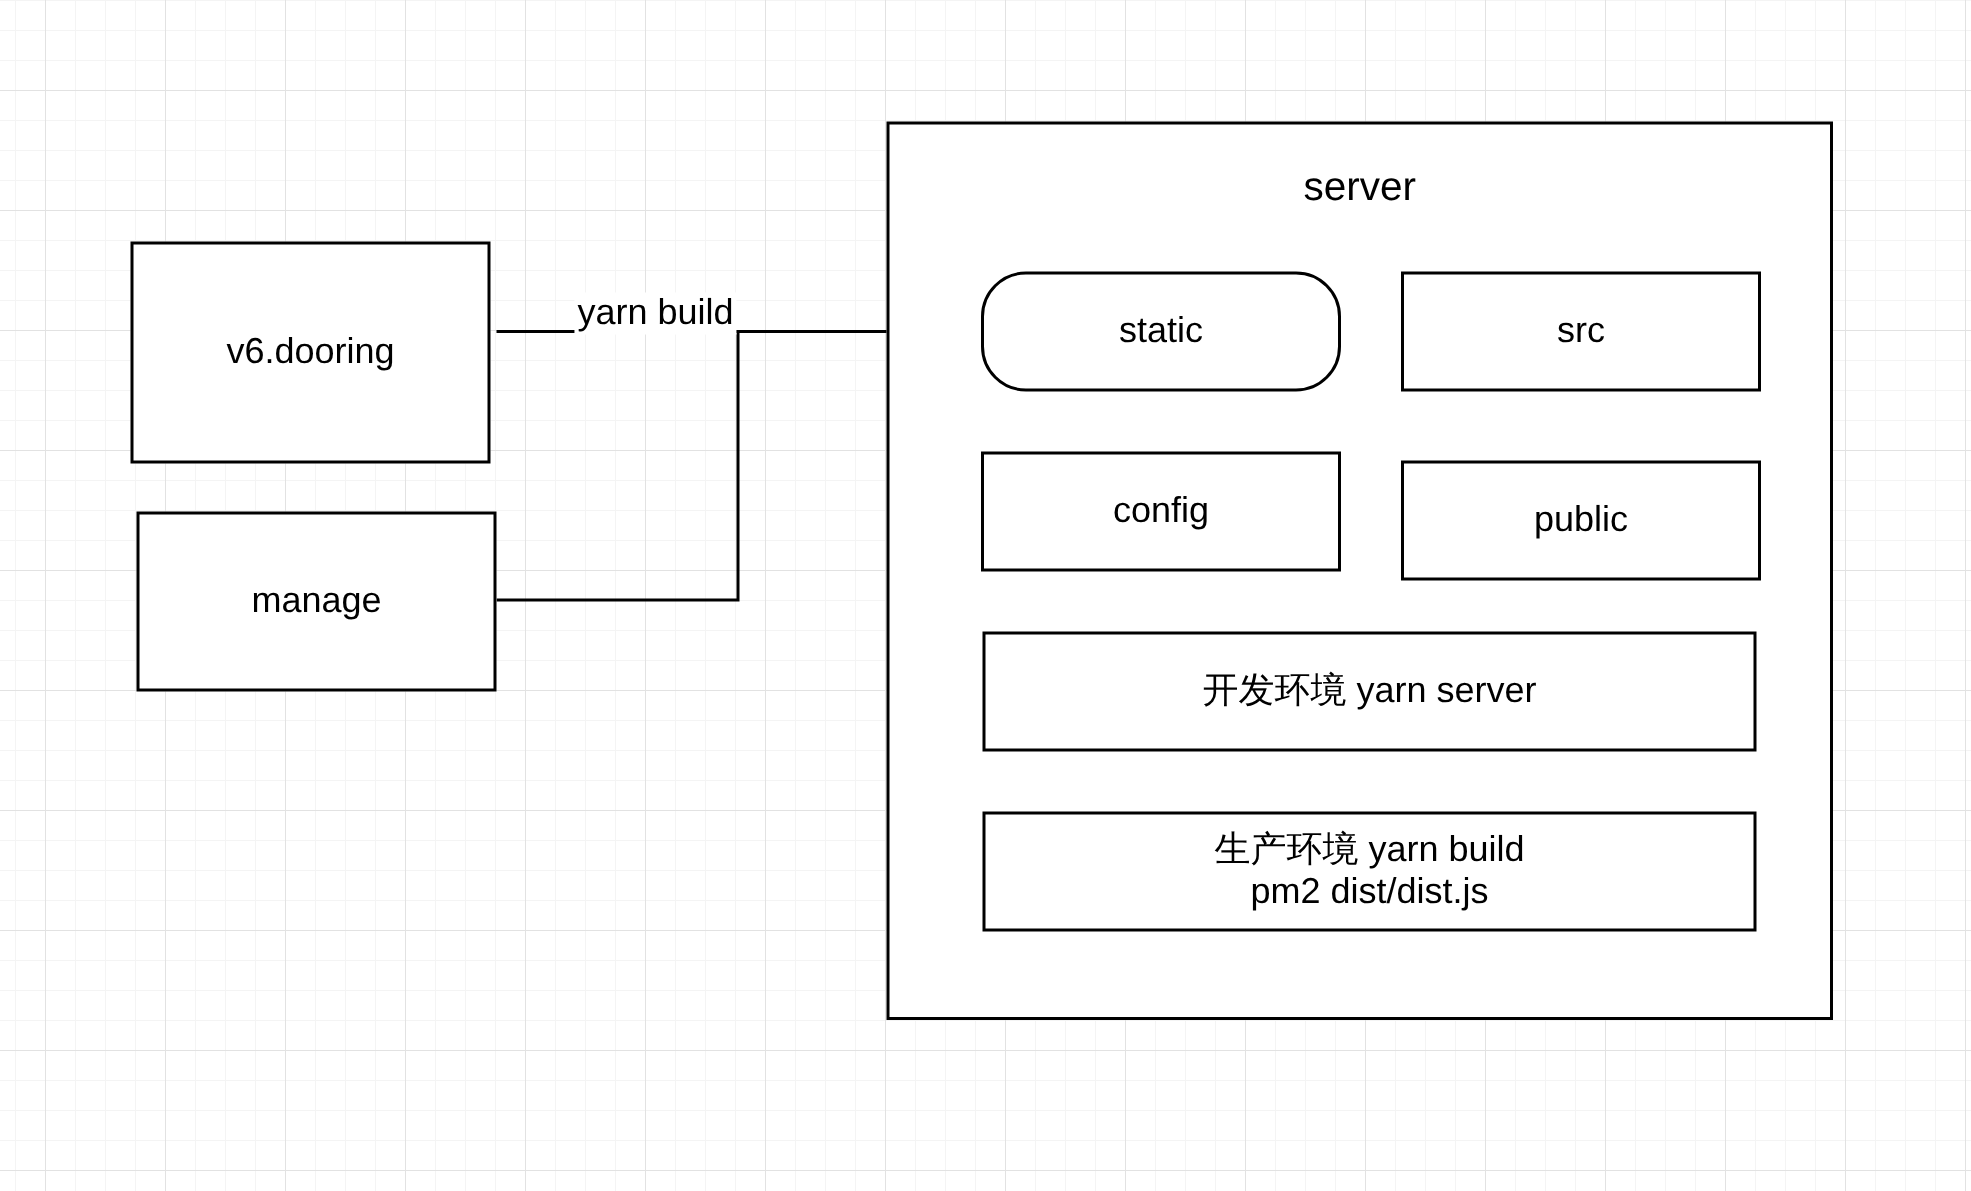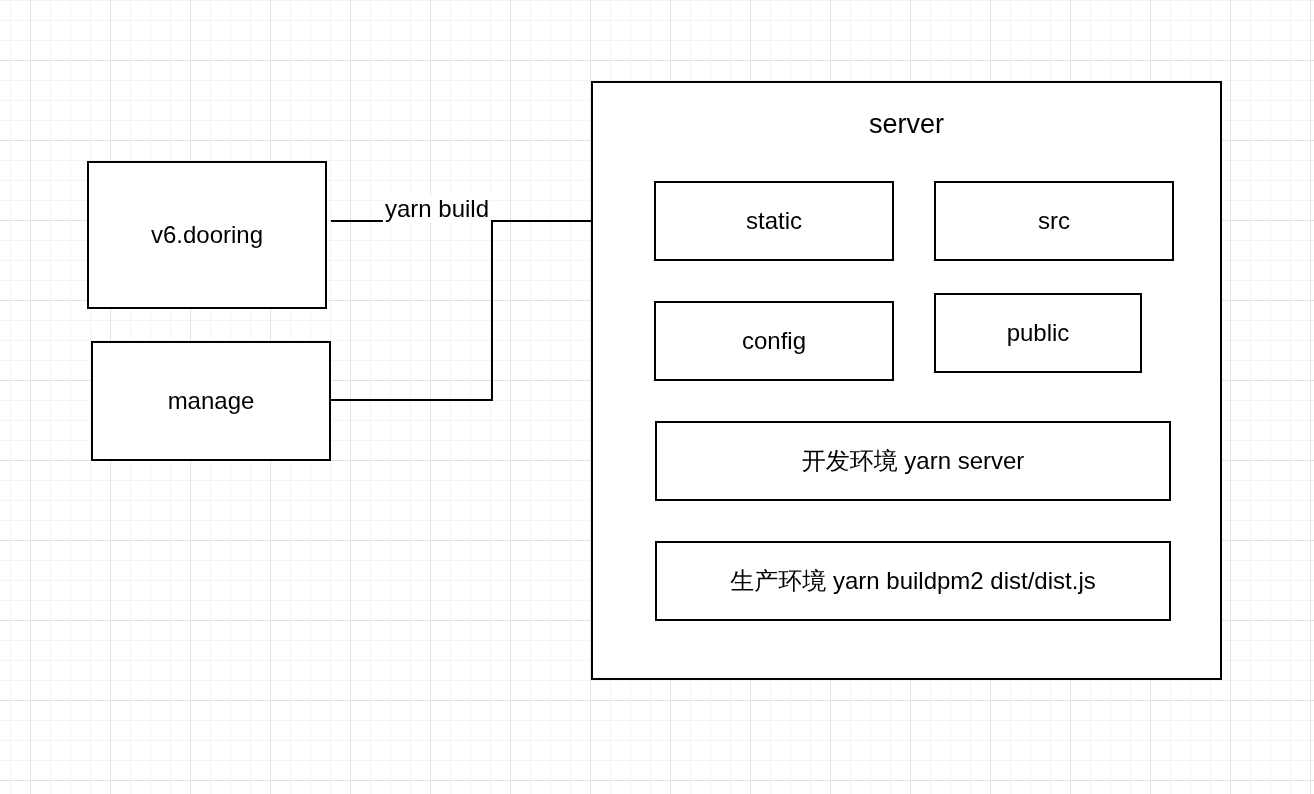--- a/index.html
+++ b/index.html
@@ -44,21 +44,21 @@
   .container-label {
     position: absolute;
     top: 27px;
     left: 0;
     right: 0;
     text-align: center;
     font-size: 27px;
     line-height: 28px;
   }
   .multiline {
-    flex-direction: row;
+    flex-direction: column;
   }
   .edge-label {
     position: absolute;
     left: 437px;
     top: 209px;
     transform: translate(-50%, -50%);
     background: #ffffff;
     padding: 0 2px;
     font-size: 24px;
     line-height: 28px;
@@ -80,33 +80,33 @@
     <span>v6.dooring</span>
   </div>
 
   <div class="node" style="left:91px; top:341px; width:240px; height:120px;">
     <span>manage</span>
   </div>
 
   <div class="node container" style="left:591px; top:81px; width:631px; height:599px;">
     <div class="container-label">server</div>
 
-    <div class="node" style="left:61px; top:98px; width:240px; height:80px;">
+    <div class="node" style="left:61px; top:98px; width:240px; height:80px;border-radius:30px;">
       <span>static</span>
     </div>
 
     <div class="node" style="left:341px; top:98px; width:240px; height:80px;">
       <span>src</span>
     </div>
 
     <div class="node" style="left:61px; top:218px; width:240px; height:80px;text-align:center;">
       <span>config</span>
     </div>
 
-    <div class="node" style="left:341px; top:210px; width:208px; height:80px;">
+    <div class="node" style="left:341px; top:224px; width:240px; height:80px;">
       <span>public</span>
     </div>
 
     <div class="node" style="left:62px; top:338px; width:516px; height:80px;">
       <span>开发环境 yarn server</span>
     </div>
 
     <div class="node multiline" style="left:62px; top:458px; width:516px; height:80px;">
       <span>生产环境 yarn build</span>
       <span>pm2 dist/dist.js</span>

